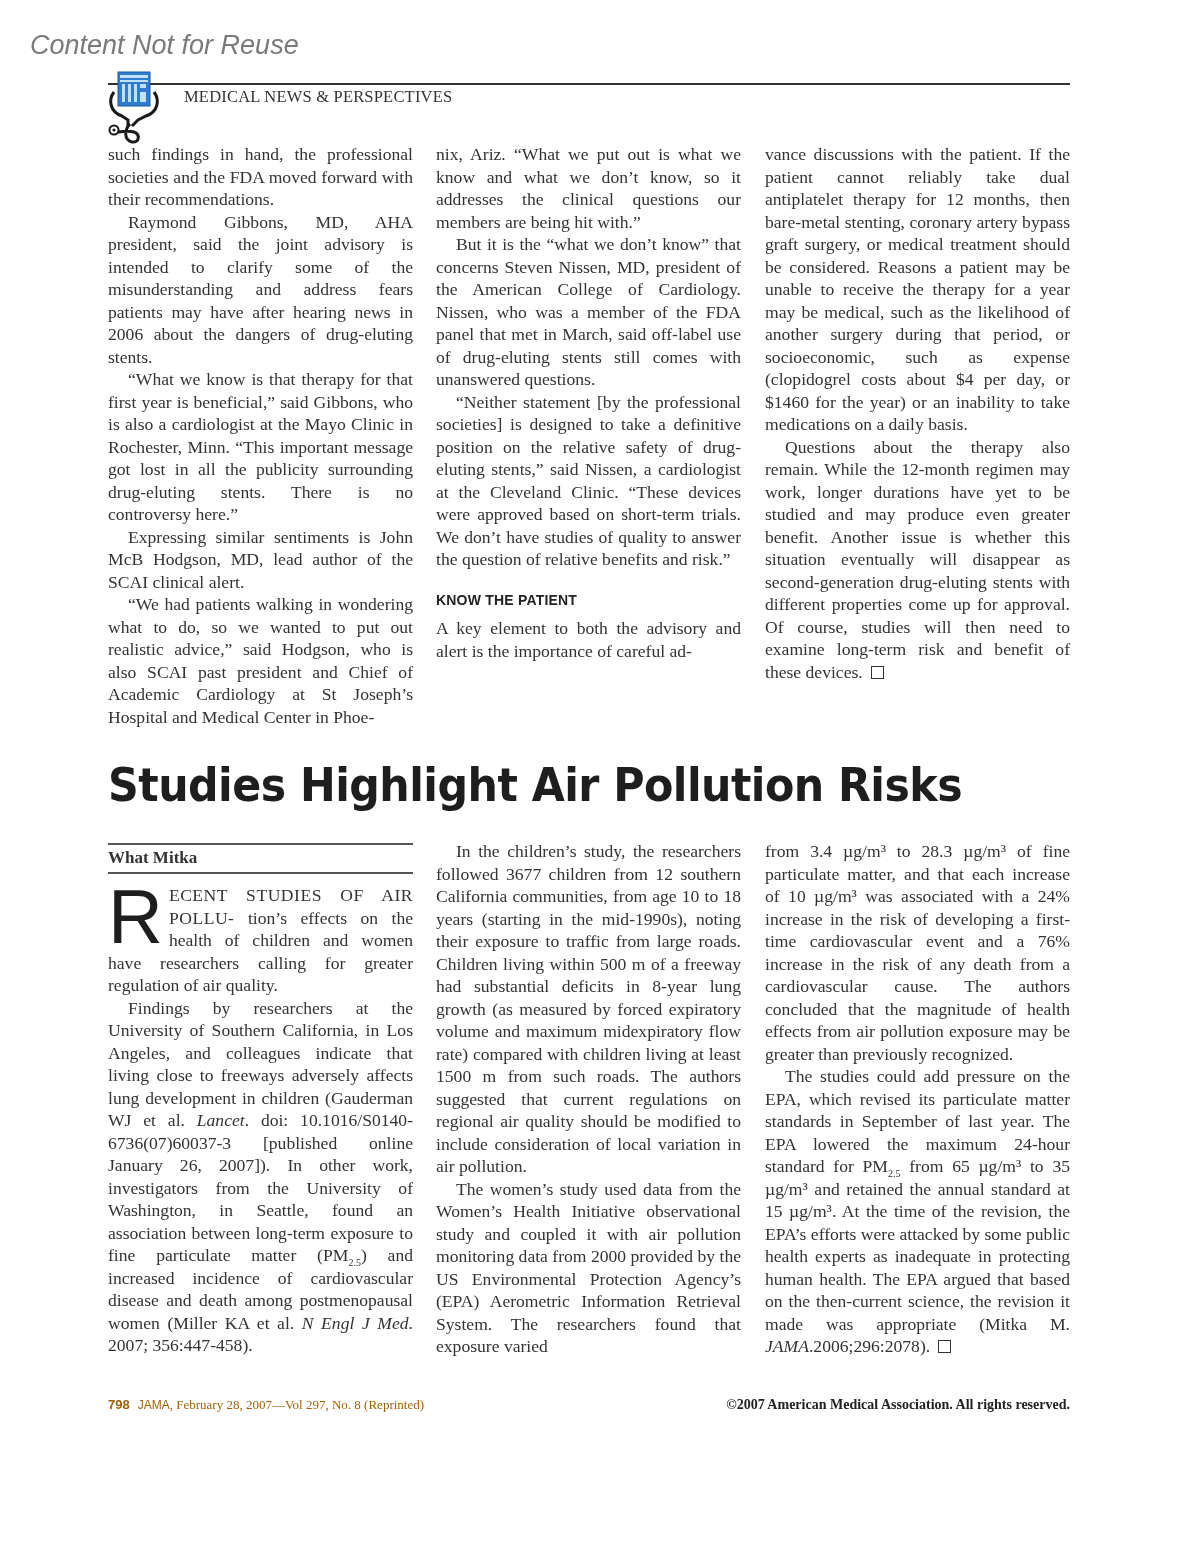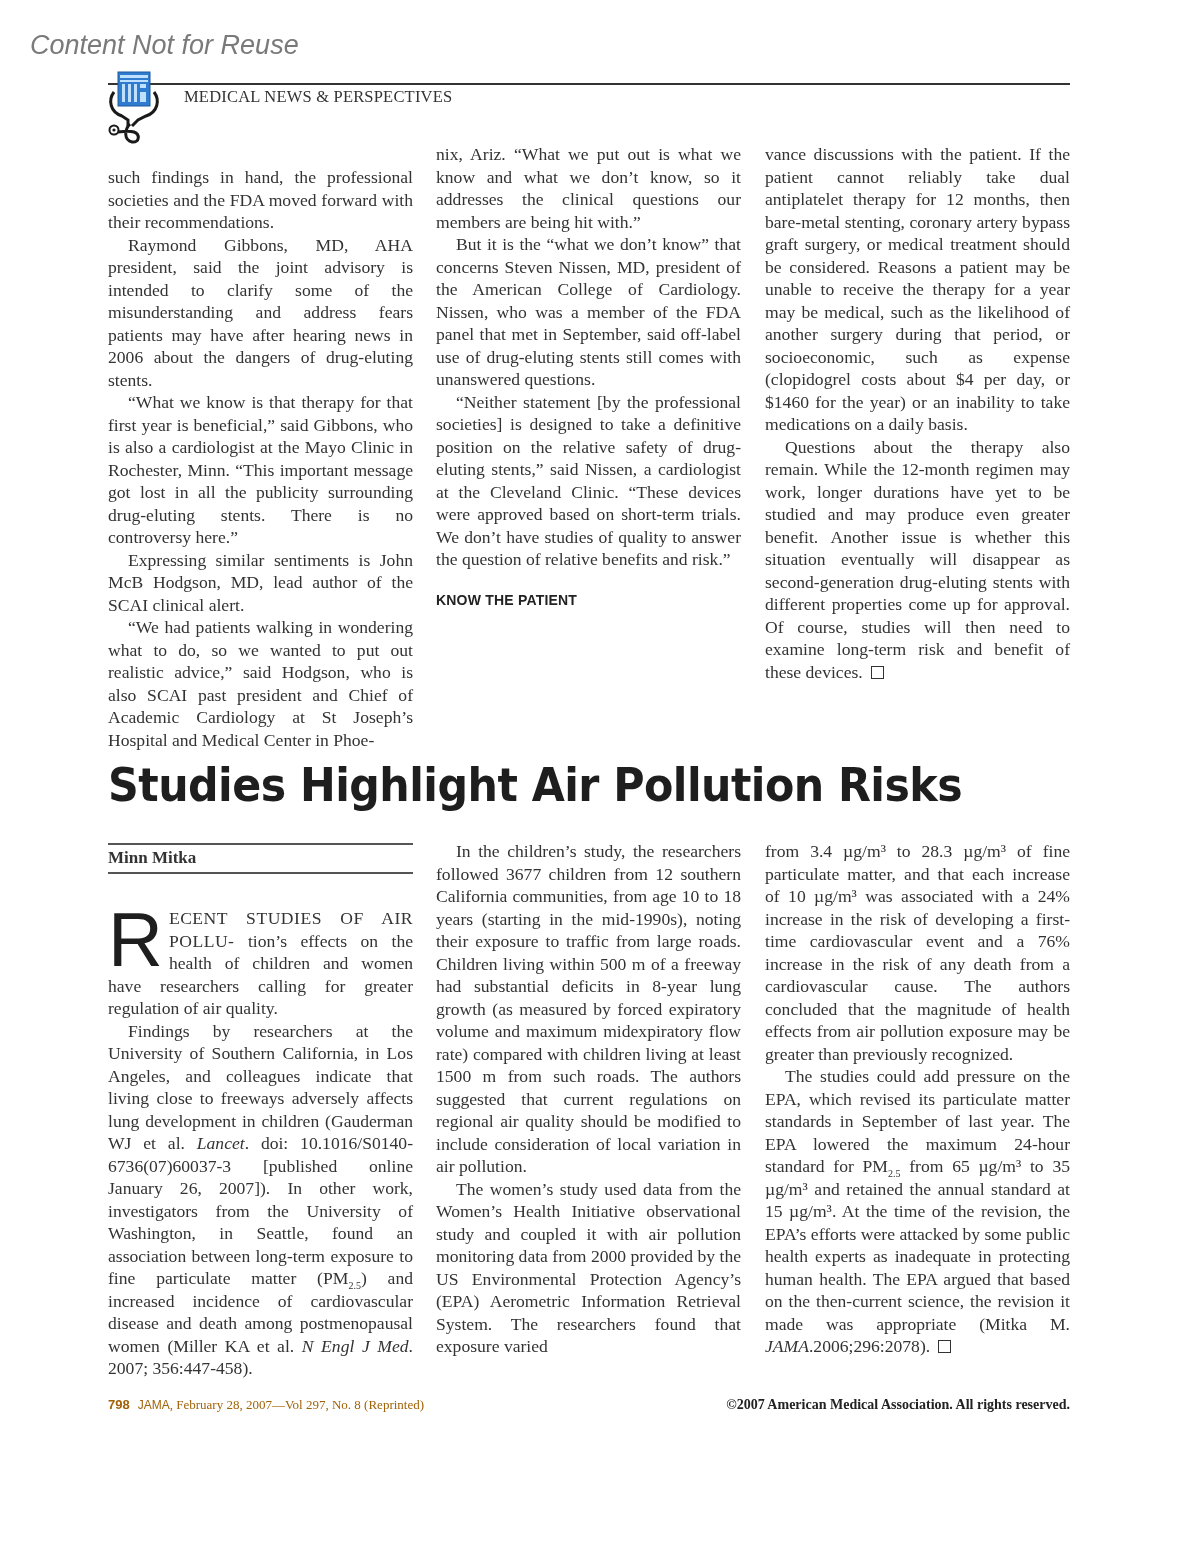--- a/index.html
+++ b/index.html
@@ -14,21 +14,21 @@
     position: absolute; left: 172px; top: 87px;
     font-family: "Liberation Serif", serif; font-size: 16.5px; letter-spacing: 0.2px; color: #333; margin-left: 12px;
   }
   .col {
     position: absolute; width: 305px;
     font-family: "Liberation Serif", serif; font-size: 17.6px; line-height: 22.5px;
     color: #333; text-align: justify; hyphens: manual;
   }
   .col p { margin: 0; text-indent: 0; }
   .col p.ind { text-indent: 20px; }
-  .c1 { left: 108px; margin-top: 23px; } .c2 { left: 436px; } .c3 { left: 765px; }
+  .c1 { left: 108px; } .c2 { left: 436px; } .c3 { left: 765px; }
   .top { top: 143px; }
   .bottom { top: 840px; }
   .subhead {
     font-family: "Liberation Sans", sans-serif; font-weight: bold; font-size: 14px;
     letter-spacing: 0.2px; color: #222; margin: 18px 0 6px 0;
   }
   .endmark { display: inline-block; width: 11px; height: 11px; border: 1.3px solid #333; margin-left: 8px; vertical-align: -1px; }
   .headline {
     position: absolute; left: 108px; top: 758px;
     font-family: "DejaVu Sans", sans-serif; font-weight: bold; font-size: 46px; letter-spacing: -0.6px; color: #1e1e1e;
@@ -82,33 +82,34 @@
 <div class="col c1 top">
   <p>such findings in hand, the professional societies and the FDA moved forward with their recommendations.</p>
   <p class="ind">Raymond Gibbons, MD, AHA president, said the joint advisory is intended to clarify some of the misunderstanding and address fears patients may have after hearing news in 2006 about the dangers of drug-eluting stents.</p>
   <p class="ind">“What we know is that therapy for that first year is beneficial,” said Gibbons, who is also a cardiologist at the Mayo Clinic in Rochester, Minn. “This important message got lost in all the publicity surrounding drug-eluting stents. There is no controversy here.”</p>
   <p class="ind">Expressing similar sentiments is John McB Hodgson, MD, lead author of the SCAI clinical alert.</p>
   <p class="ind">“We had patients walking in wondering what to do, so we wanted to put out realistic advice,” said Hodgson, who is also SCAI past president and Chief of Academic Cardiology at St Joseph’s Hospital and Medical Center in Phoe-</p>
 </div>
 
 <div class="col c2 top">
   <p>nix, Ariz. “What we put out is what we know and what we don’t know, so it addresses the clinical questions our members are being hit with.”</p>
-  <p class="ind">But it is the “what we don’t know” that concerns Steven Nissen, MD, president of the American College of Cardiology. Nissen, who was a member of the FDA panel that met in September, said off-label use of drug-eluting stents still comes with unanswered questions.</p>
+  <p class="ind">But it is the “what we don’t know” that concerns Steven Nissen, MD, president of the American College of Cardiology. Nissen, who was a member of the FDA panel that met in March, said off-label use of drug-eluting stents still comes with unanswered questions.</p>
   <p class="ind">“Neither statement [by the professional societies] is designed to take a definitive position on the relative safety of drug-eluting stents,” said Nissen, a cardiologist at the Cleveland Clinic. “These devices were approved based on short-term trials. We don’t have studies of quality to answer the question of relative benefits and risk.”</p>
   <div class="subhead">KNOW THE PATIENT</div>
+  <p>A key element to both the advisory and alert is the importance of careful ad-</p>
 </div>
 
 <div class="col c3 top">
   <p>vance discussions with the patient. If the patient cannot reliably take dual antiplatelet therapy for 12 months, then bare-metal stenting, coronary artery bypass graft surgery, or medical treatment should be considered. Reasons a patient may be unable to receive the therapy for a year may be medical, such as the likelihood of another surgery during that period, or socioeconomic, such as expense (clopidogrel costs about $4 per day, or $1460 for the year) or an inability to take medications on a daily basis.</p>
   <p class="ind"><span>Questions about the therapy also remain. While the 12-month regimen may work, longer durations have yet to be studied and may produce even greater benefit. Another issue is whether this situation eventually will disappear as second-generation drug-eluting stents with different properties come up for approval. Of course, studies will then need to examine long-term risk and benefit of these devices.</span><span class="endmark"></span></p>
 </div>
 
 <div class="headline">Studies Highlight Air Pollution Risks</div>
 
-<div class="byline-box">Minn Mitka</div>
+<div class="byline-box">What Mitka</div>
 
 <div class="col c1" style="top:884px;">
   <p><span class="dropcap">R</span><span class="smallcaps">ECENT STUDIES OF AIR POLLU-</span> <span>tion’s effects on the health of children and women have researchers calling for greater regulation of air quality.</span></p>
   <p class="ind"><span>Findings by researchers at the University of Southern California, in Los Angeles, and colleagues indicate that living close to freeways adversely affects lung development in children (Gauderman WJ et al.</span> <i>Lancet</i><span>. doi: 10.1016/S0140-6736(07)60037-3 [published online January 26, 2007]). In other work, investigators from the University of Washington, in Seattle, found an association between long-term exposure to fine particulate matter (PM</span><sub>2.5</sub><span>) and increased incidence of cardiovascular disease and death among postmenopausal women (Miller KA et al.</span> <i>N Engl J Med</i><span>. 2007; 356:447-458).</span></p>
 </div>
 
 <div class="col c2 bottom">
   <p class="ind">In the children’s study, the researchers followed 3677 children from 12 southern California communities, from age 10 to 18 years (starting in the mid-1990s), noting their exposure to traffic from large roads. Children living within 500 m of a freeway had substantial deficits in 8-year lung growth (as measured by forced expiratory volume and maximum midexpiratory flow rate) compared with children living at least 1500 m from such roads. The authors suggested that current regulations on regional air quality should be modified to include consideration of local variation in air pollution.</p>
   <p class="ind">The women’s study used data from the Women’s Health Initiative observational study and coupled it with air pollution monitoring data from 2000 provided by the US Environmental Protection Agency’s (EPA) Aerometric Information Retrieval System. The researchers found that exposure varied</p>
 </div>

